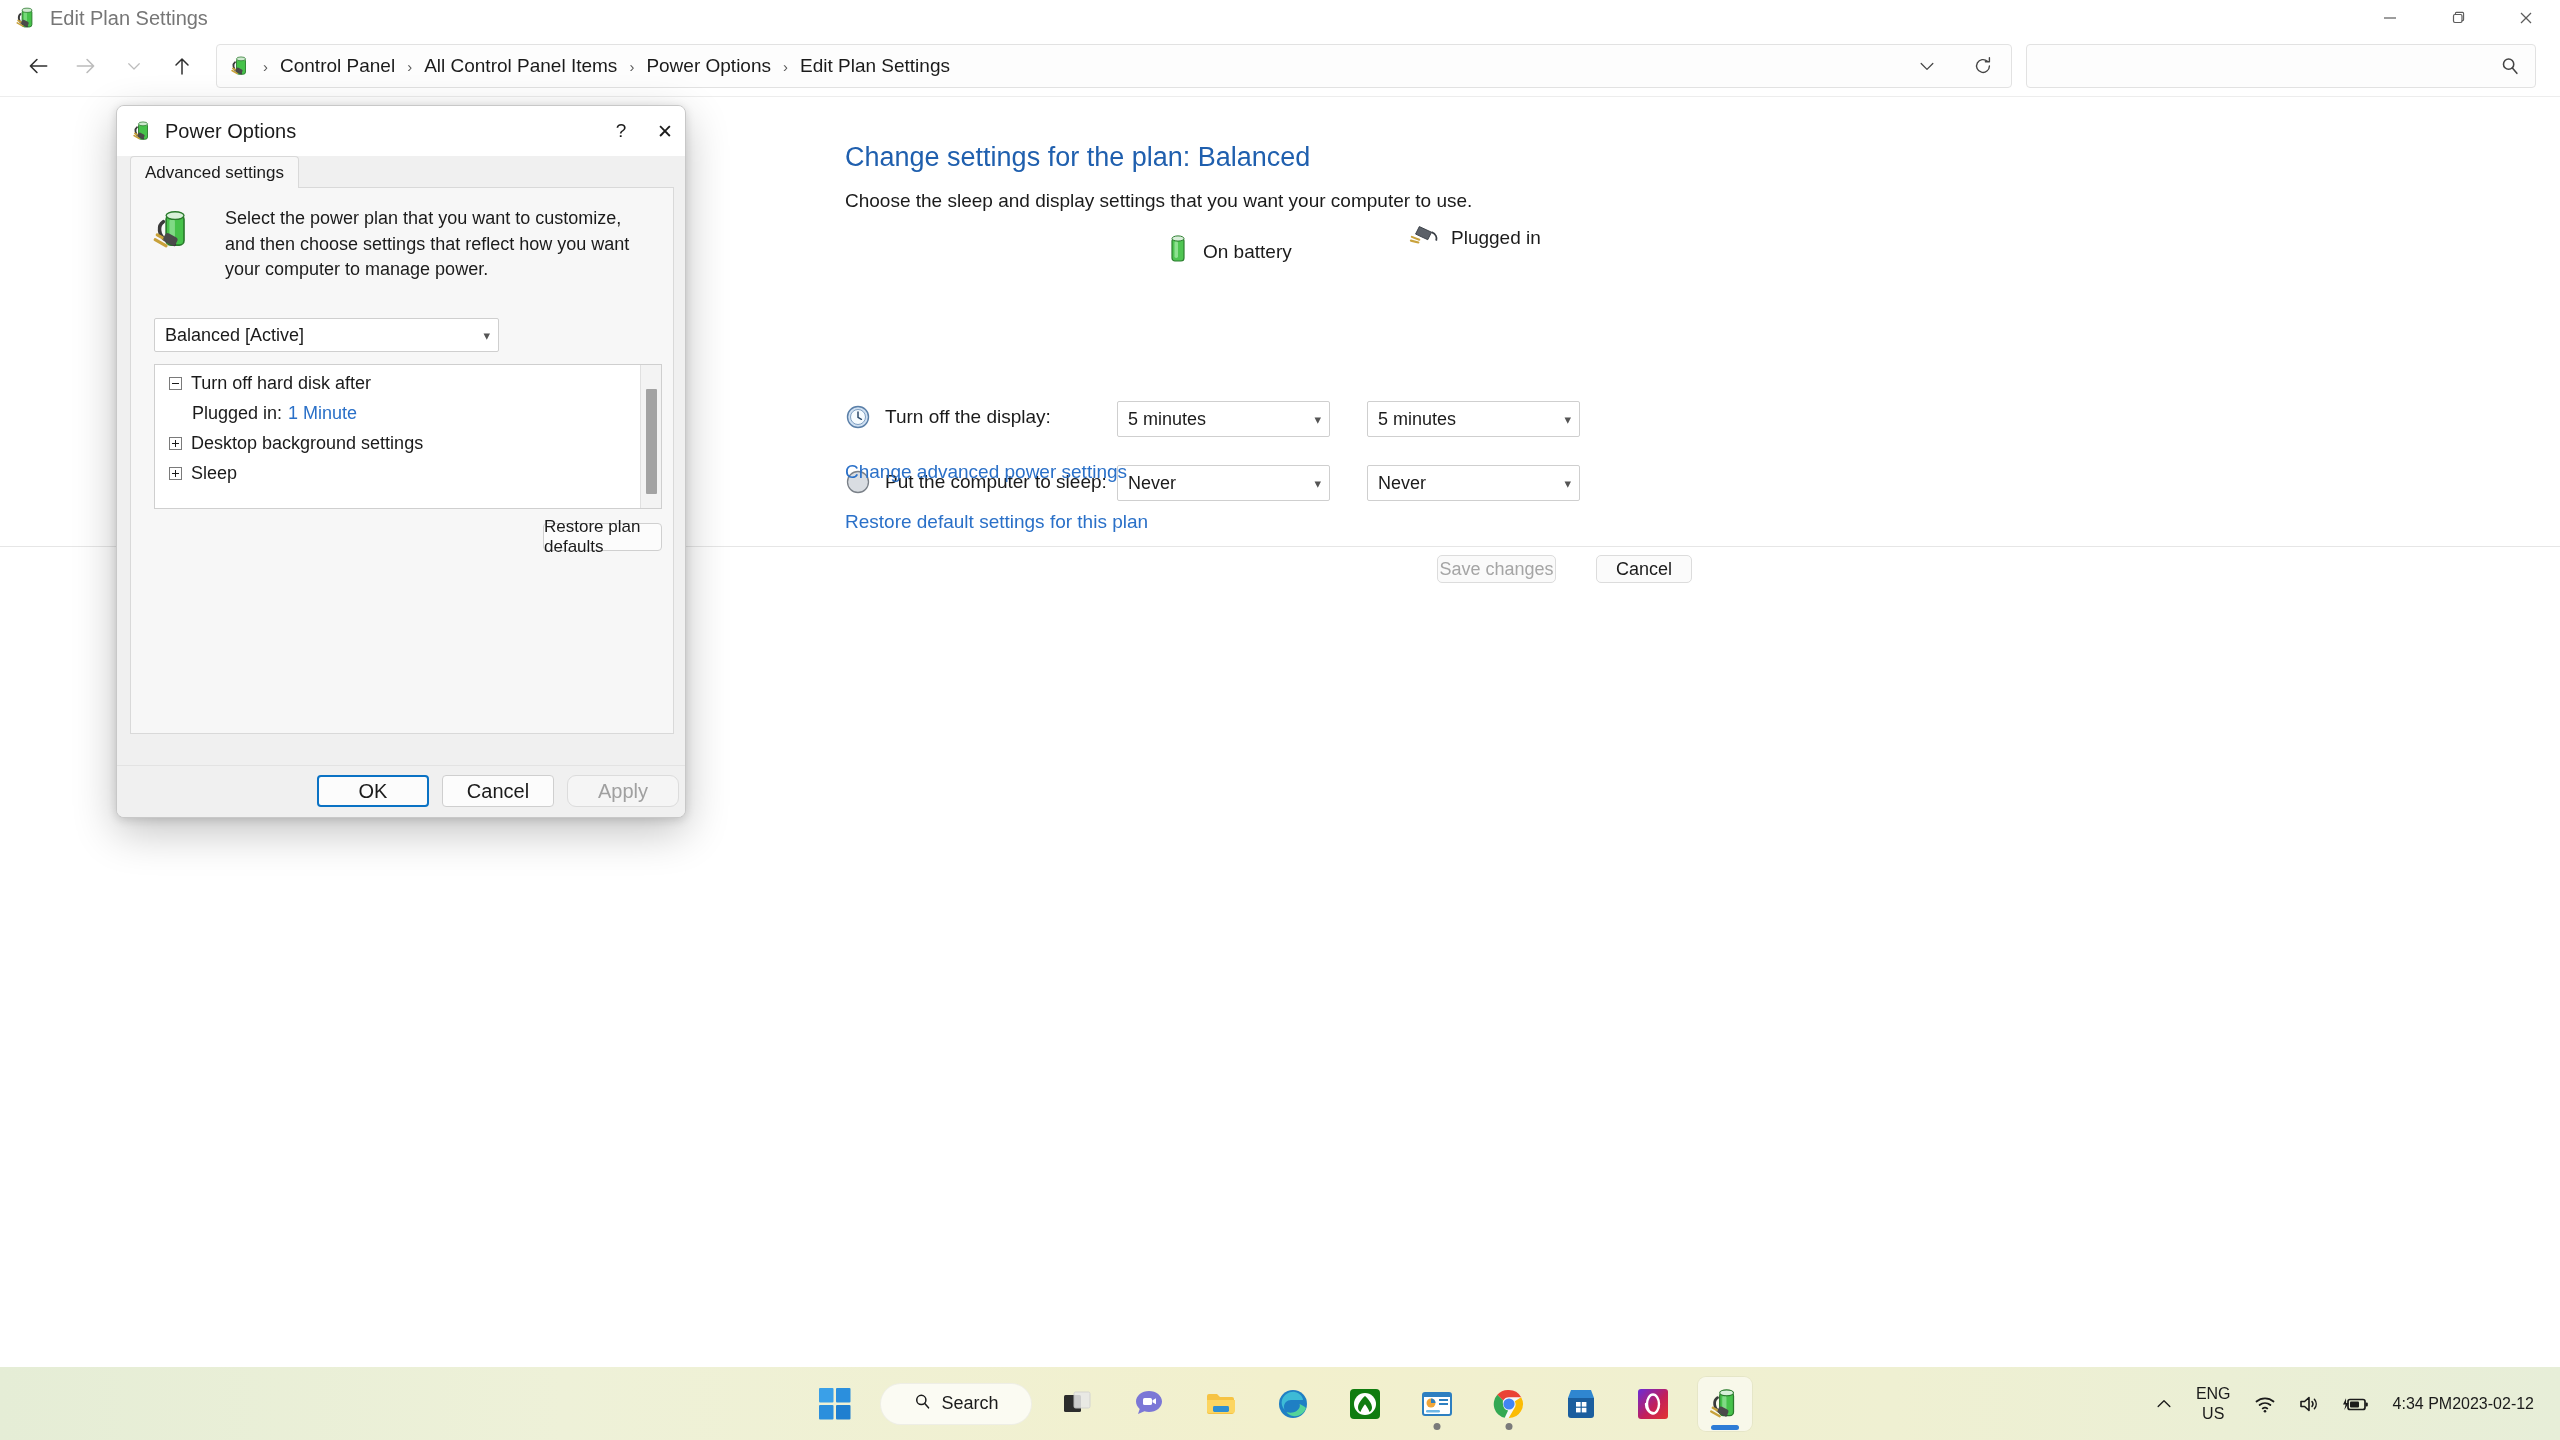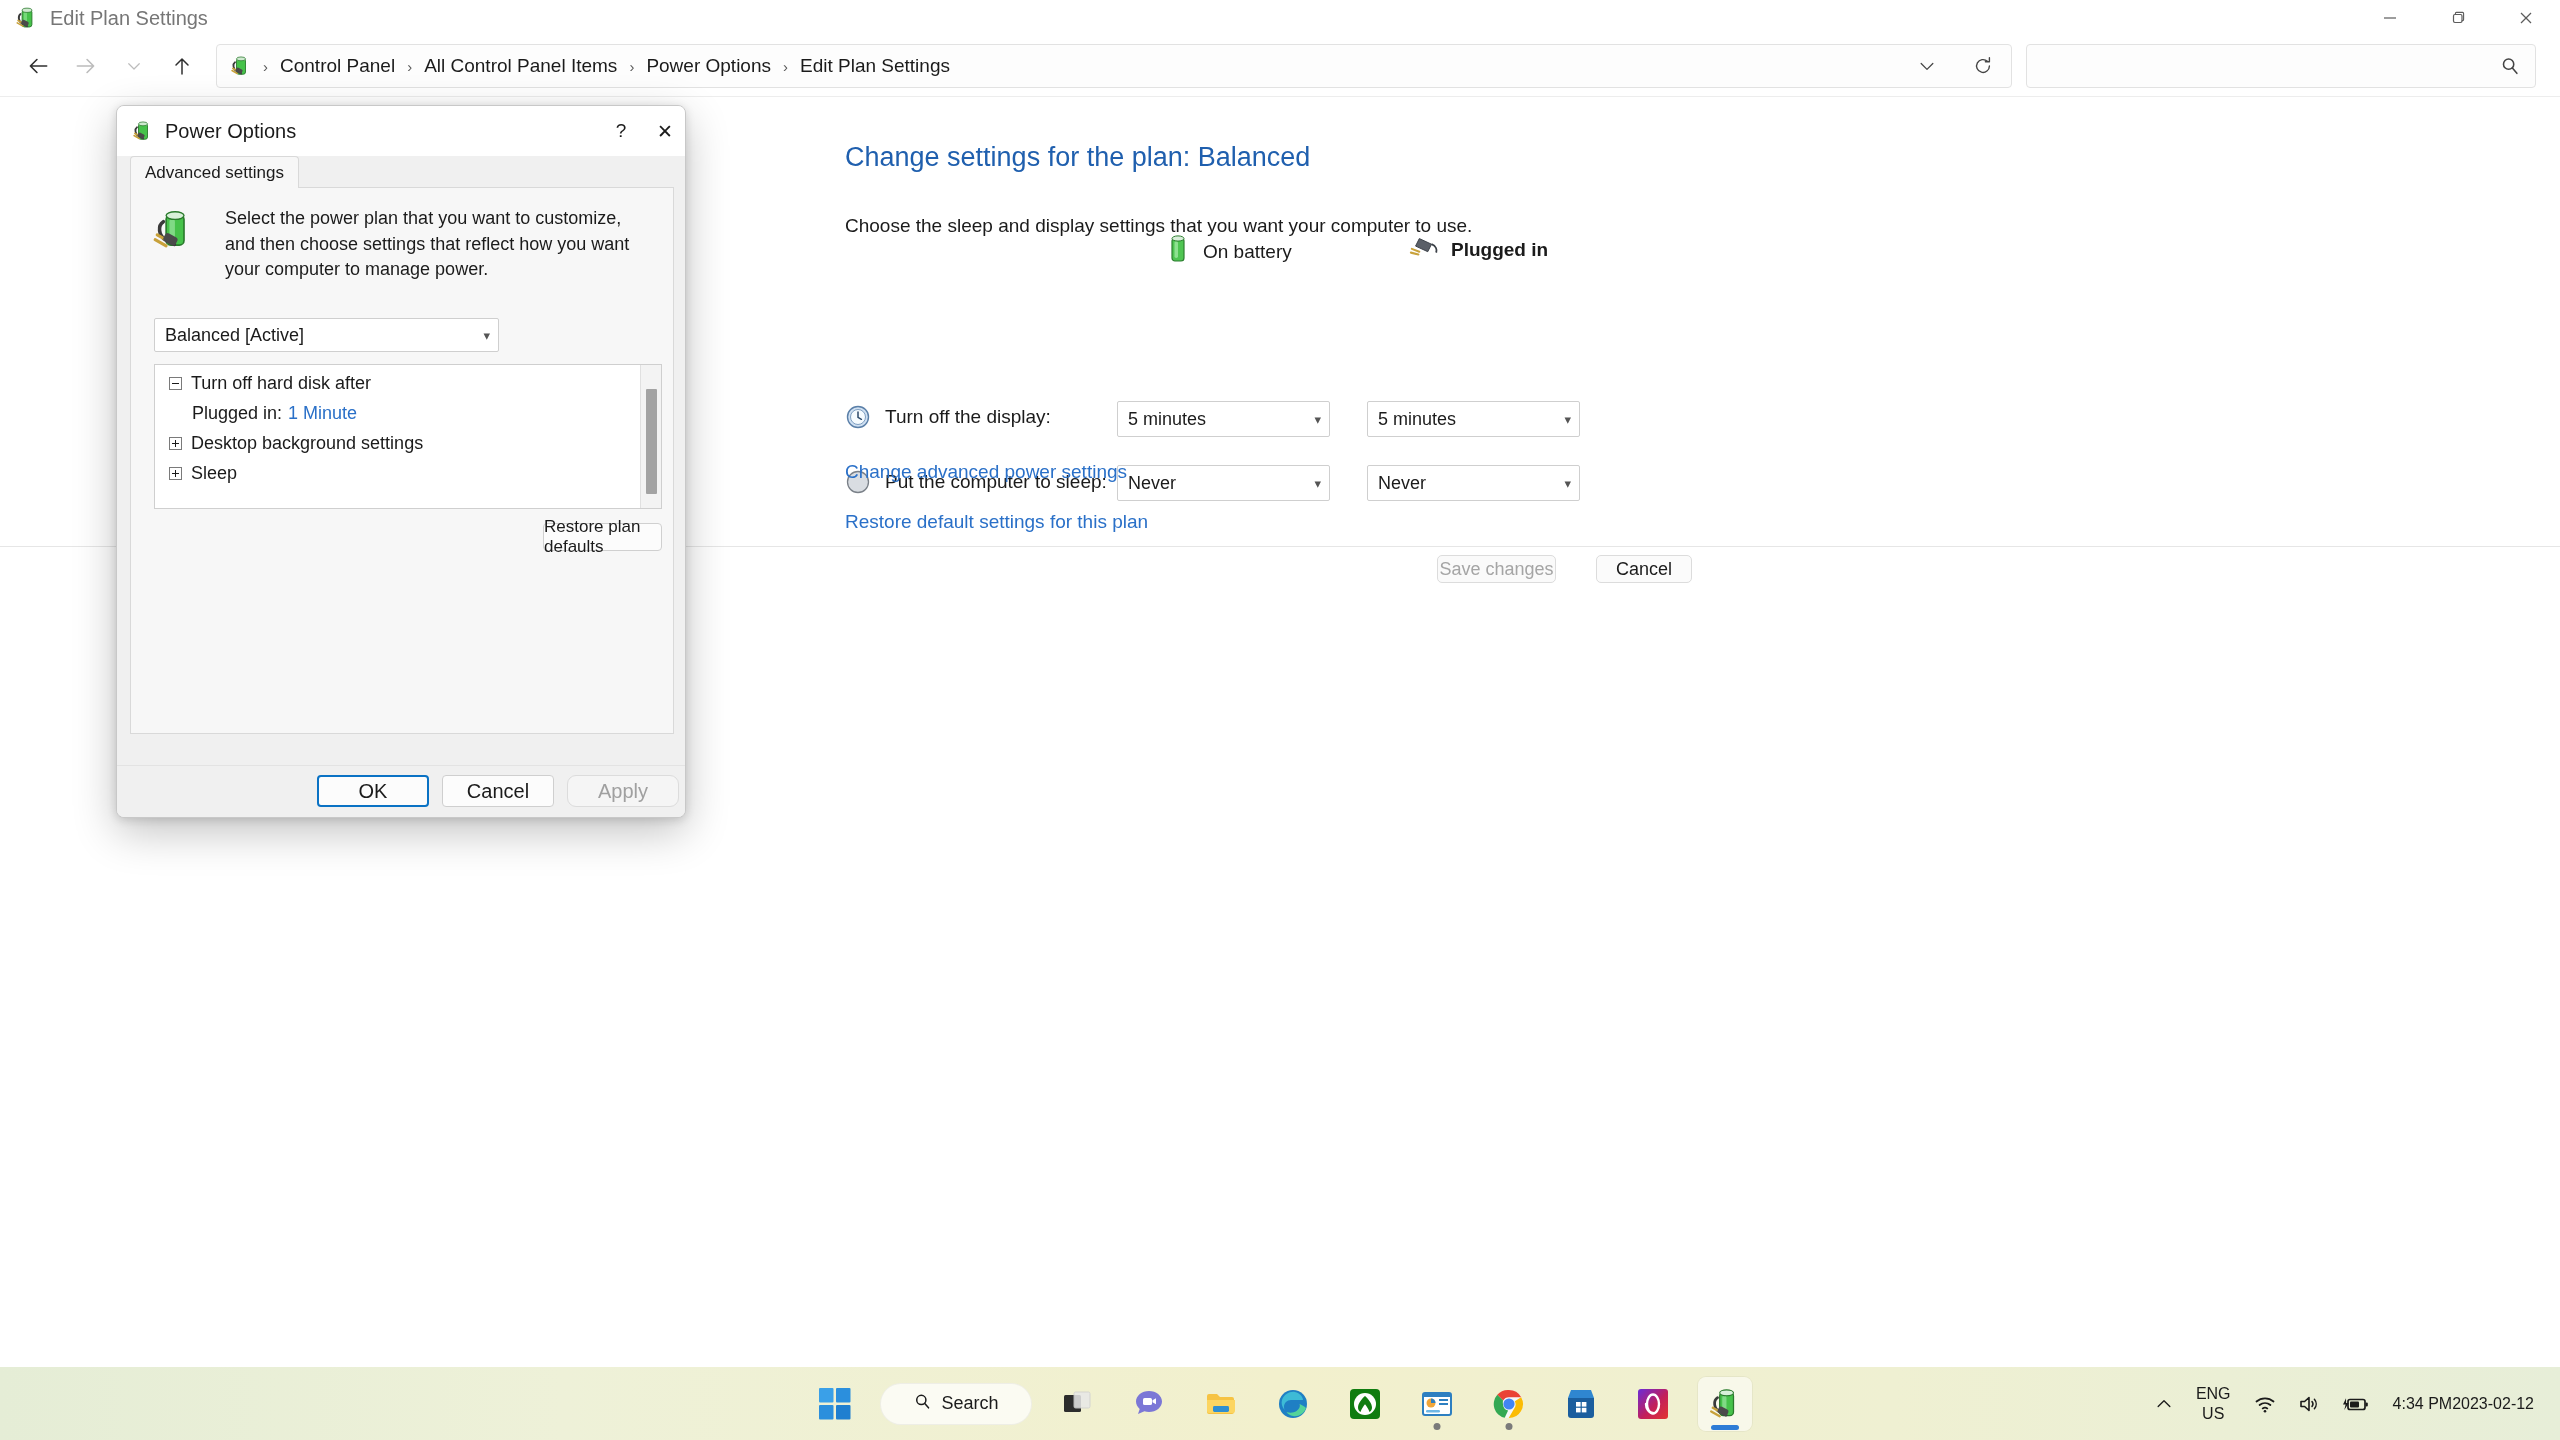--- a/index.html
+++ b/index.html
@@ -78,28 +78,28 @@
   .hline-mid { position: absolute; left: 0; top: 546px; width: 2560px; height: 1px; background: #e6e6e6; }
 
   
   .content { position: absolute; left: 0; top: 97px; width: 2560px; height: 1276px; background:#ffffff; }
   .page-title {
     position: absolute; left: 845px; top: 45px;
     font-size: 27px; color: #1f5fae; font-weight: normal; white-space: nowrap;
   }
   .page-sub {
     position: absolute; left: 845px; top: 93px;
-    font-size: 19px; color: #1b1b1b; white-space: nowrap; margin-top: 25px;
+    font-size: 19px; color: #1b1b1b; white-space: nowrap;
   }
   .colhead {
     position: absolute; display: flex; align-items: center; gap: 12px;
     font-size: 19px; color: #1b1b1b;
   }
   .colhead.battery { left: 1165px; top: 137px; }
-  .colhead.plugged { left: 1409px; top: 137px; font-weight: bold; }
+  .colhead.plugged { left: 1409px; top: 125px; }
 
   .setting-row { position: absolute; display: flex; align-items: center; }
   .setting-row .ic { width: 26px; height: 26px; position: relative; margin-right: 14px; }
   .setting-row .lbl { font-size: 19px; color: #1b1b1b; white-space: nowrap; }
   .row-display { left: 845px; top: 307px; }
   .row-sleep   { left: 845px; top: 372px; }
 
   .combo {
     position: absolute; height: 36px;
     border: 1px solid #cfcfcf; background: #ffffff; border-radius: 2px;

